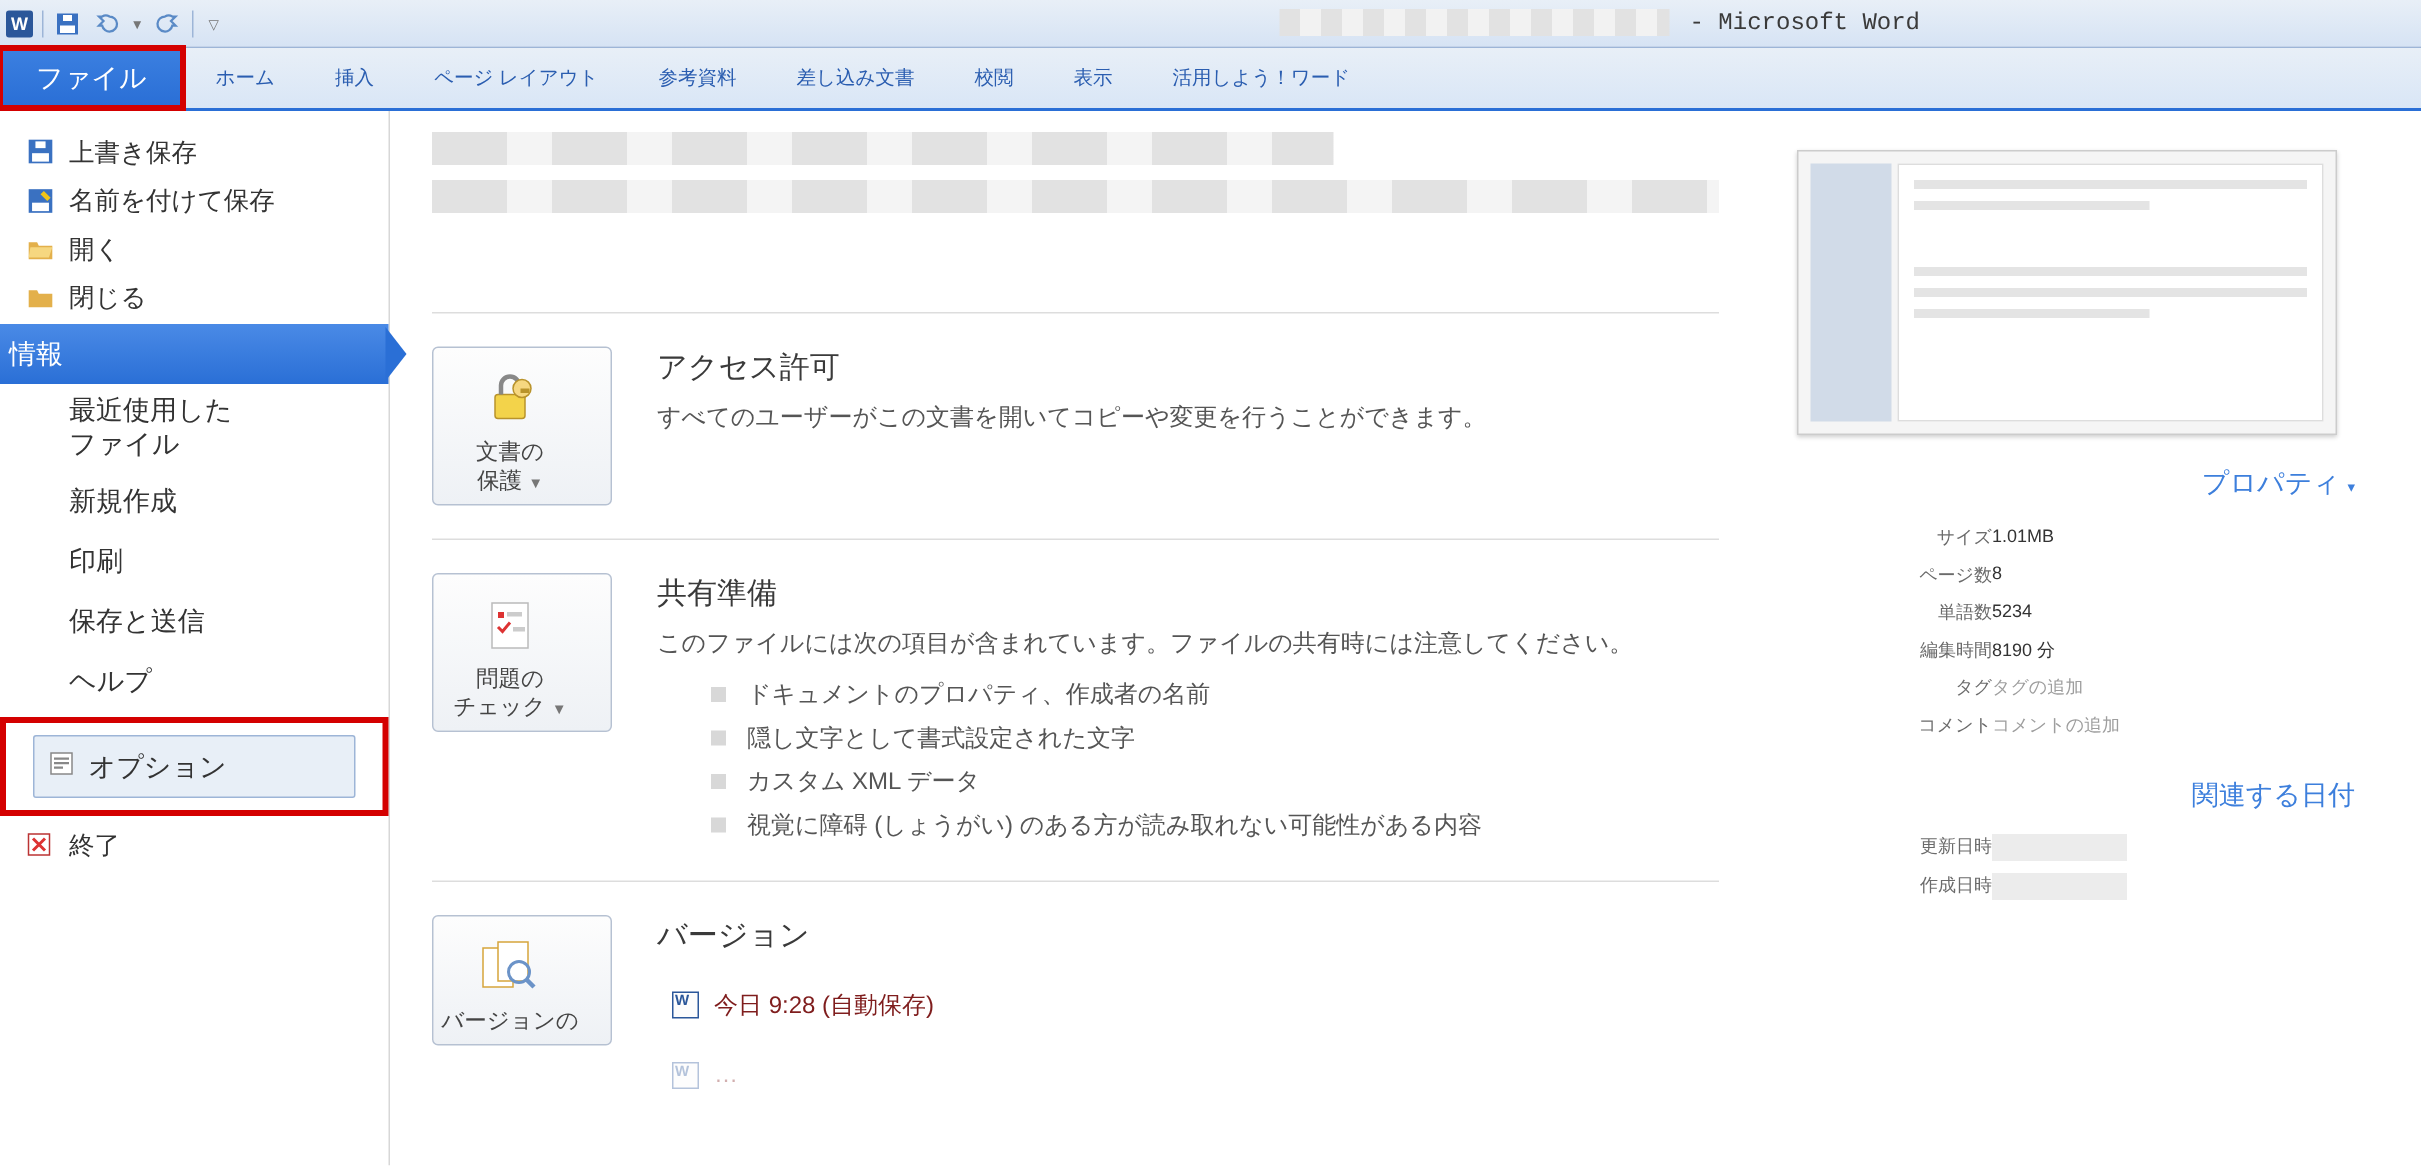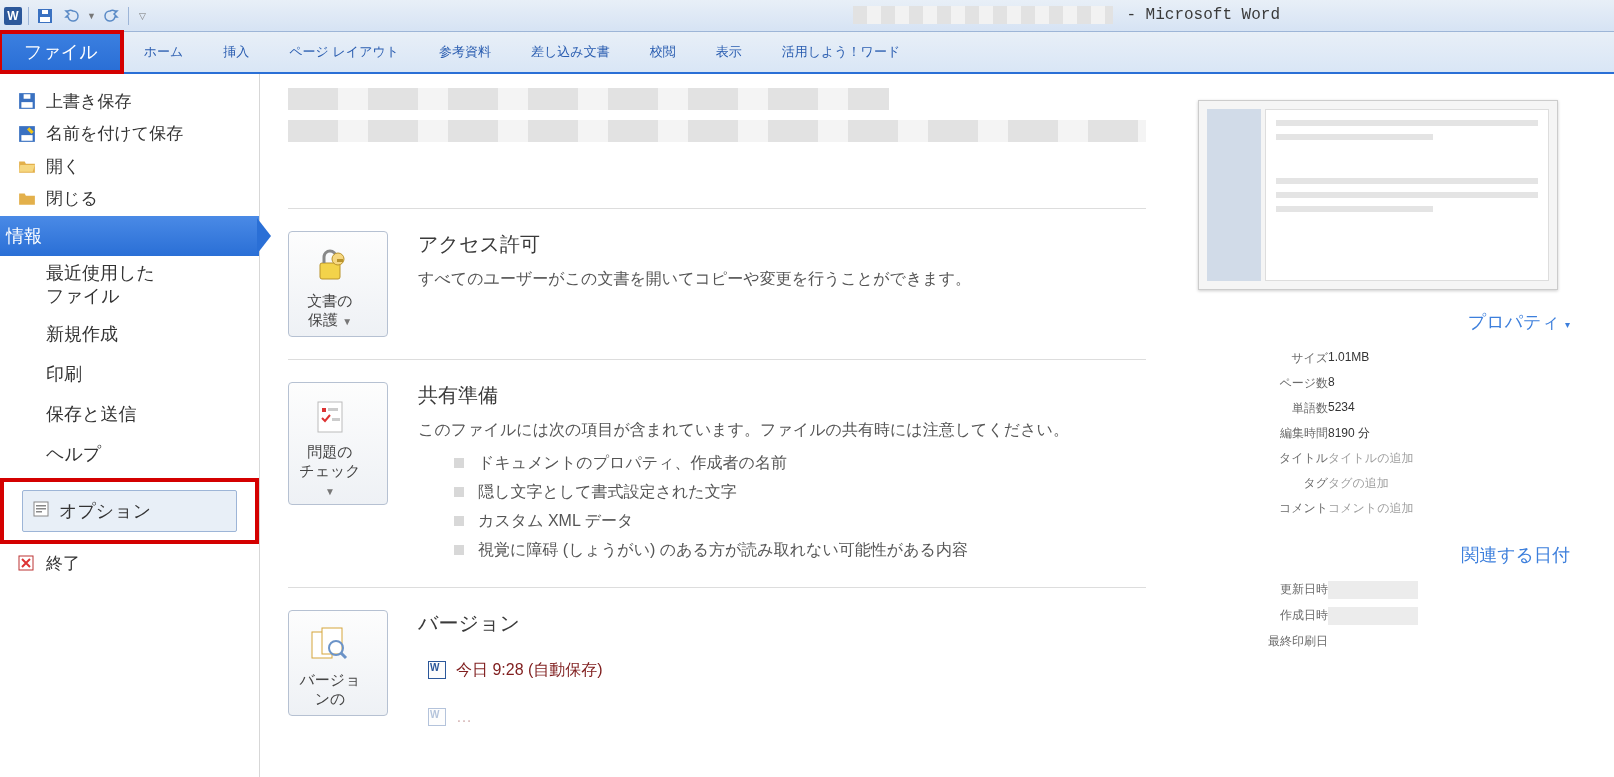--- a/index.html
+++ b/index.html
@@ -134,21 +134,21 @@
   .red-line.short { width:70%; }
   .section {
     display:flex;
     align-items:flex-start;
     gap: 30px;
     padding: 22px 0;
     border-top: 1px solid #ddd;
   }
   .section:first-of-type { border-top:none; padding-top:0; }
   .big-btn {
-    width: 100px;
+    width: 120px;
     background: linear-gradient(#fdfdfd,#eef1f5);
     border:1px solid #b6c1d2;
     border-radius:4px;
     text-align:center;
     padding:10px 20px 6px 4px;
     font-size:15px;
     color:#444;
   }
   .big-btn .bicon { height:46px; display:flex;align-items:center;justify-content:center; margin-bottom:4px; }
   .big-btn .drop { font-size:10px; color:#777; }
@@ -444,41 +444,33 @@
         </div>
       <div class="prop-row">
           <span class="prop-label">単語数</span>
           <span class="prop-val">5234</span>
         </div>
       <div class="prop-row">
           <span class="prop-label">編集時間</span>
           <span class="prop-val">8190 分</span>
         </div>
       <div class="prop-row">
-          <span class="prop-label">タイトル</span>
-          <span class="prop-val placeholder">タイトルの追加</span>
-        </div>
-      <div class="prop-row">
           <span class="prop-label">タグ</span>
           <span class="prop-val placeholder">タグの追加</span>
         </div>
       <div class="prop-row">
           <span class="prop-label">コメント</span>
           <span class="prop-val placeholder">コメントの追加</span>
         </div>
 
       <div class="related-head">関連する日付</div>
       <div class="prop-row">
           <span class="prop-label">更新日時</span>
           <span class="prop-val redacted"></span>
         </div>
       <div class="prop-row">
           <span class="prop-label">作成日時</span>
           <span class="prop-val redacted"></span>
         </div>
-      <div class="prop-row">
-          <span class="prop-label">最終印刷日</span>
-          <span class="prop-val"></span>
-        </div>
     </div>
   </div>
 
 </div>
 
 </body></html>

